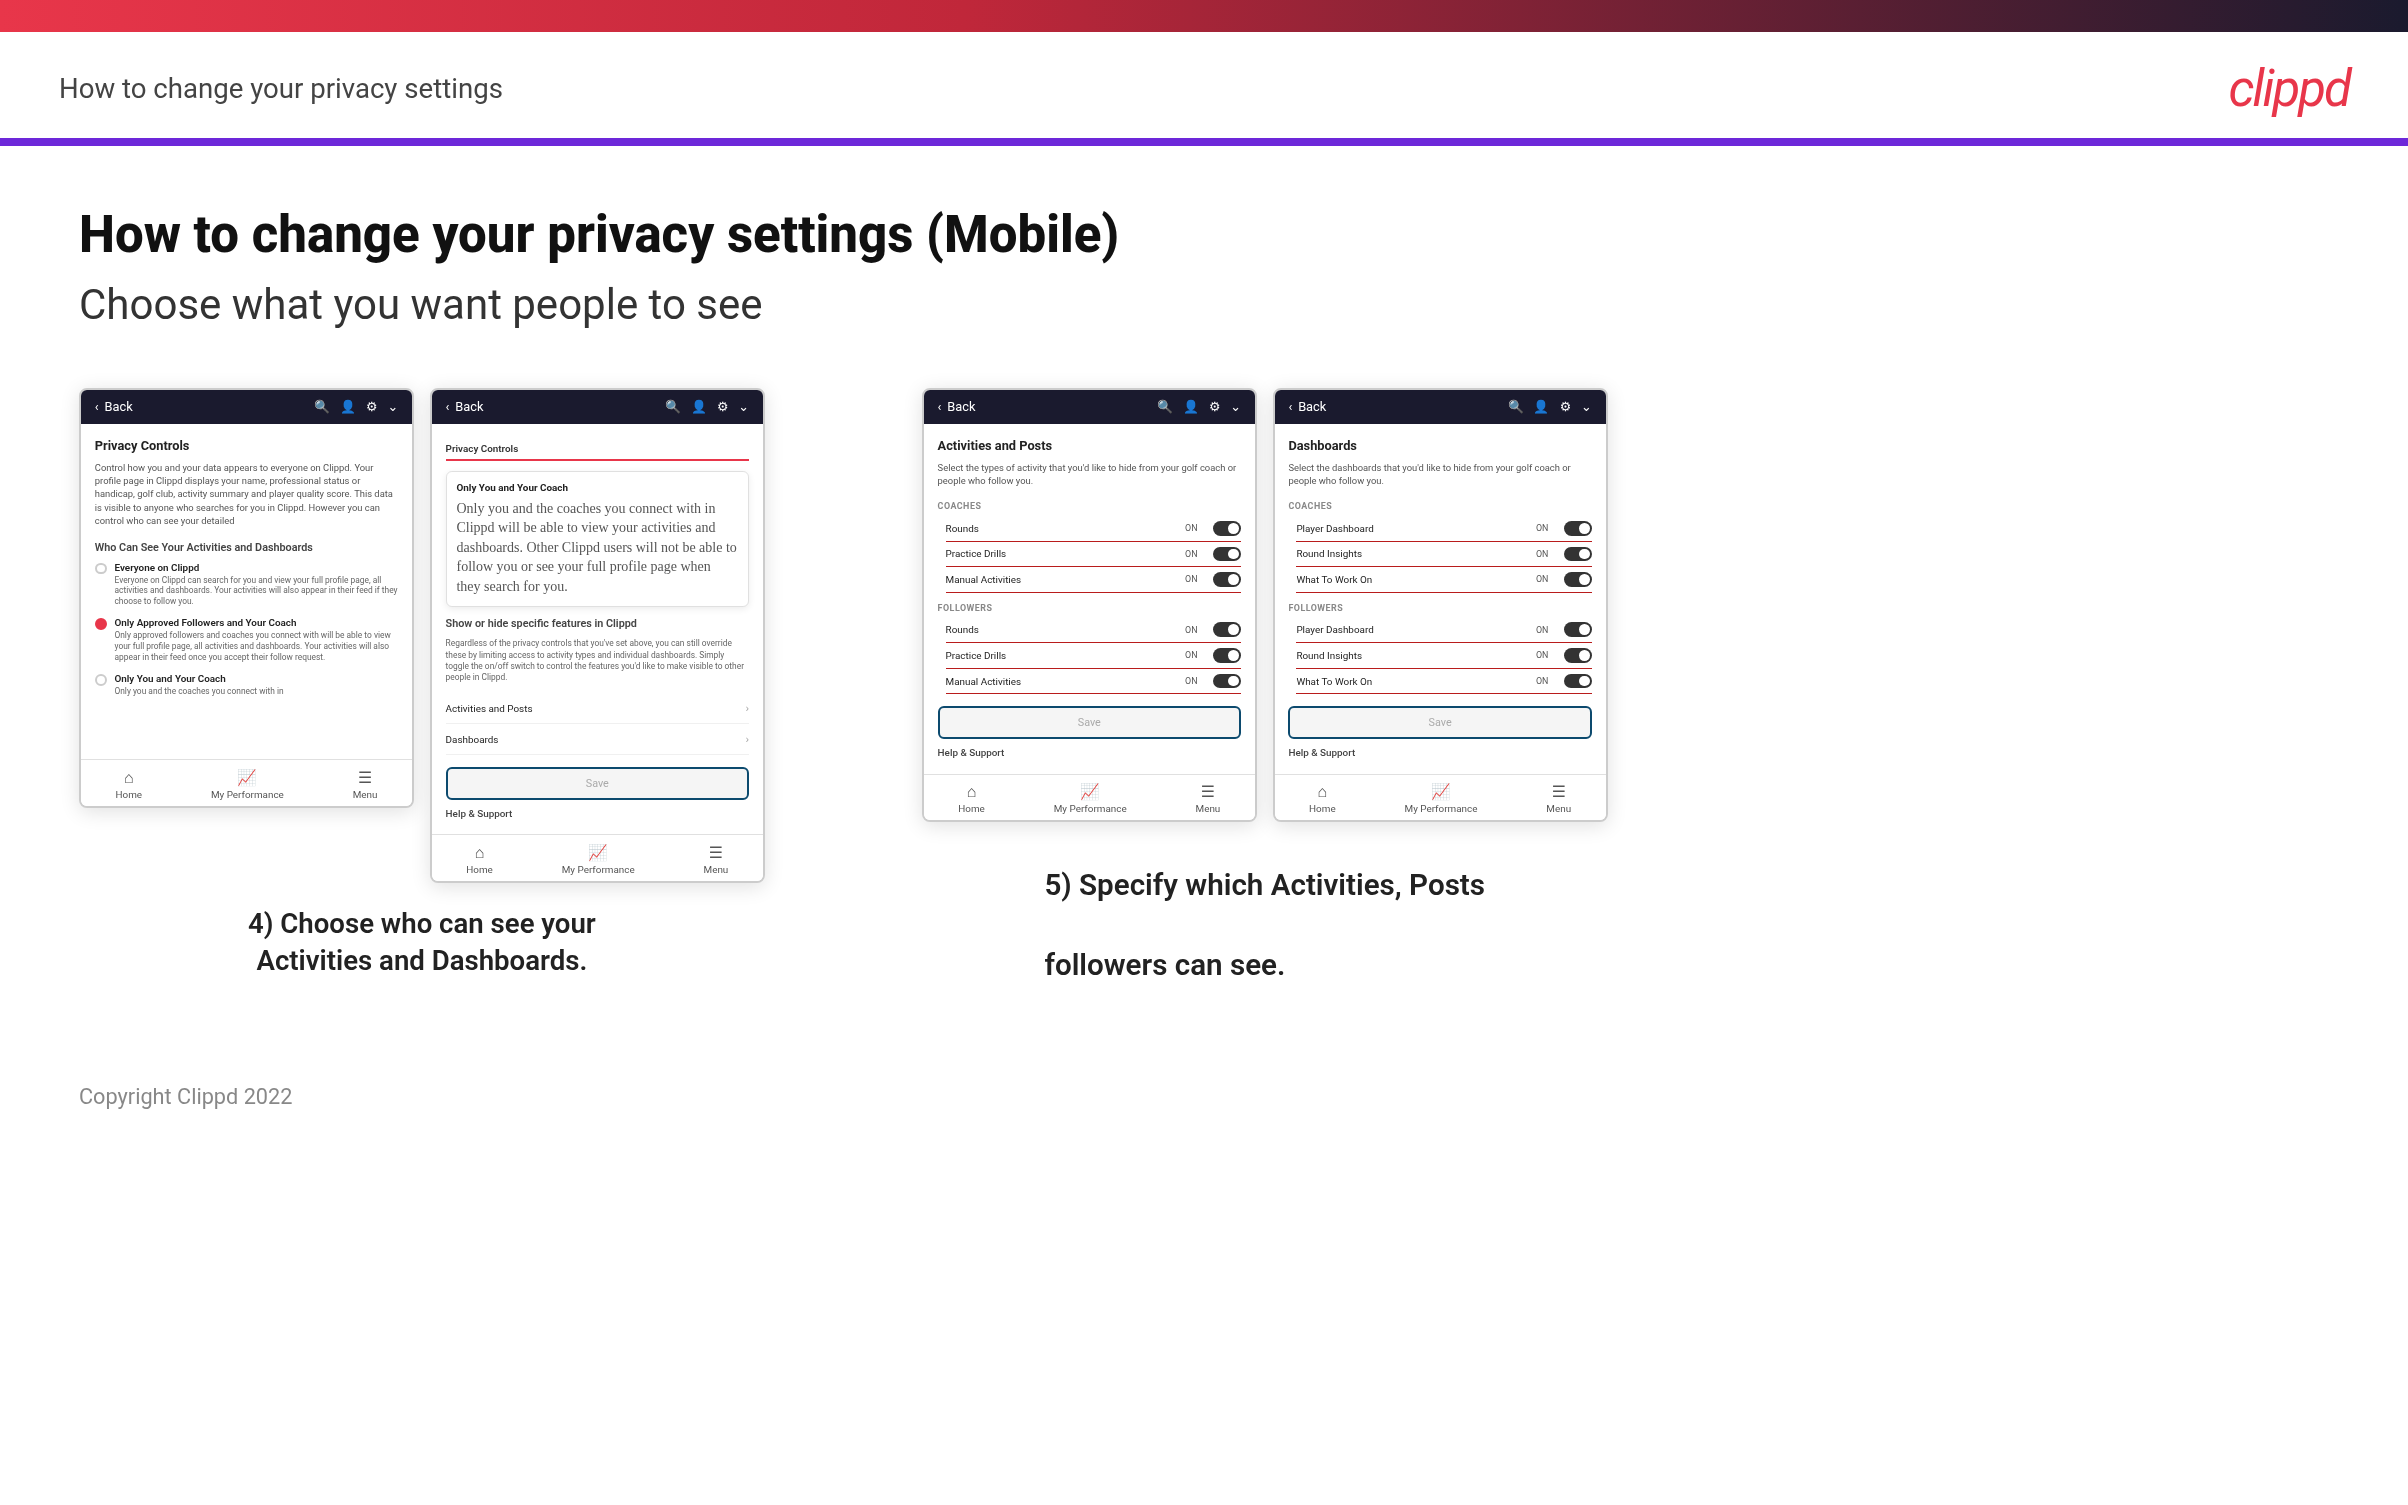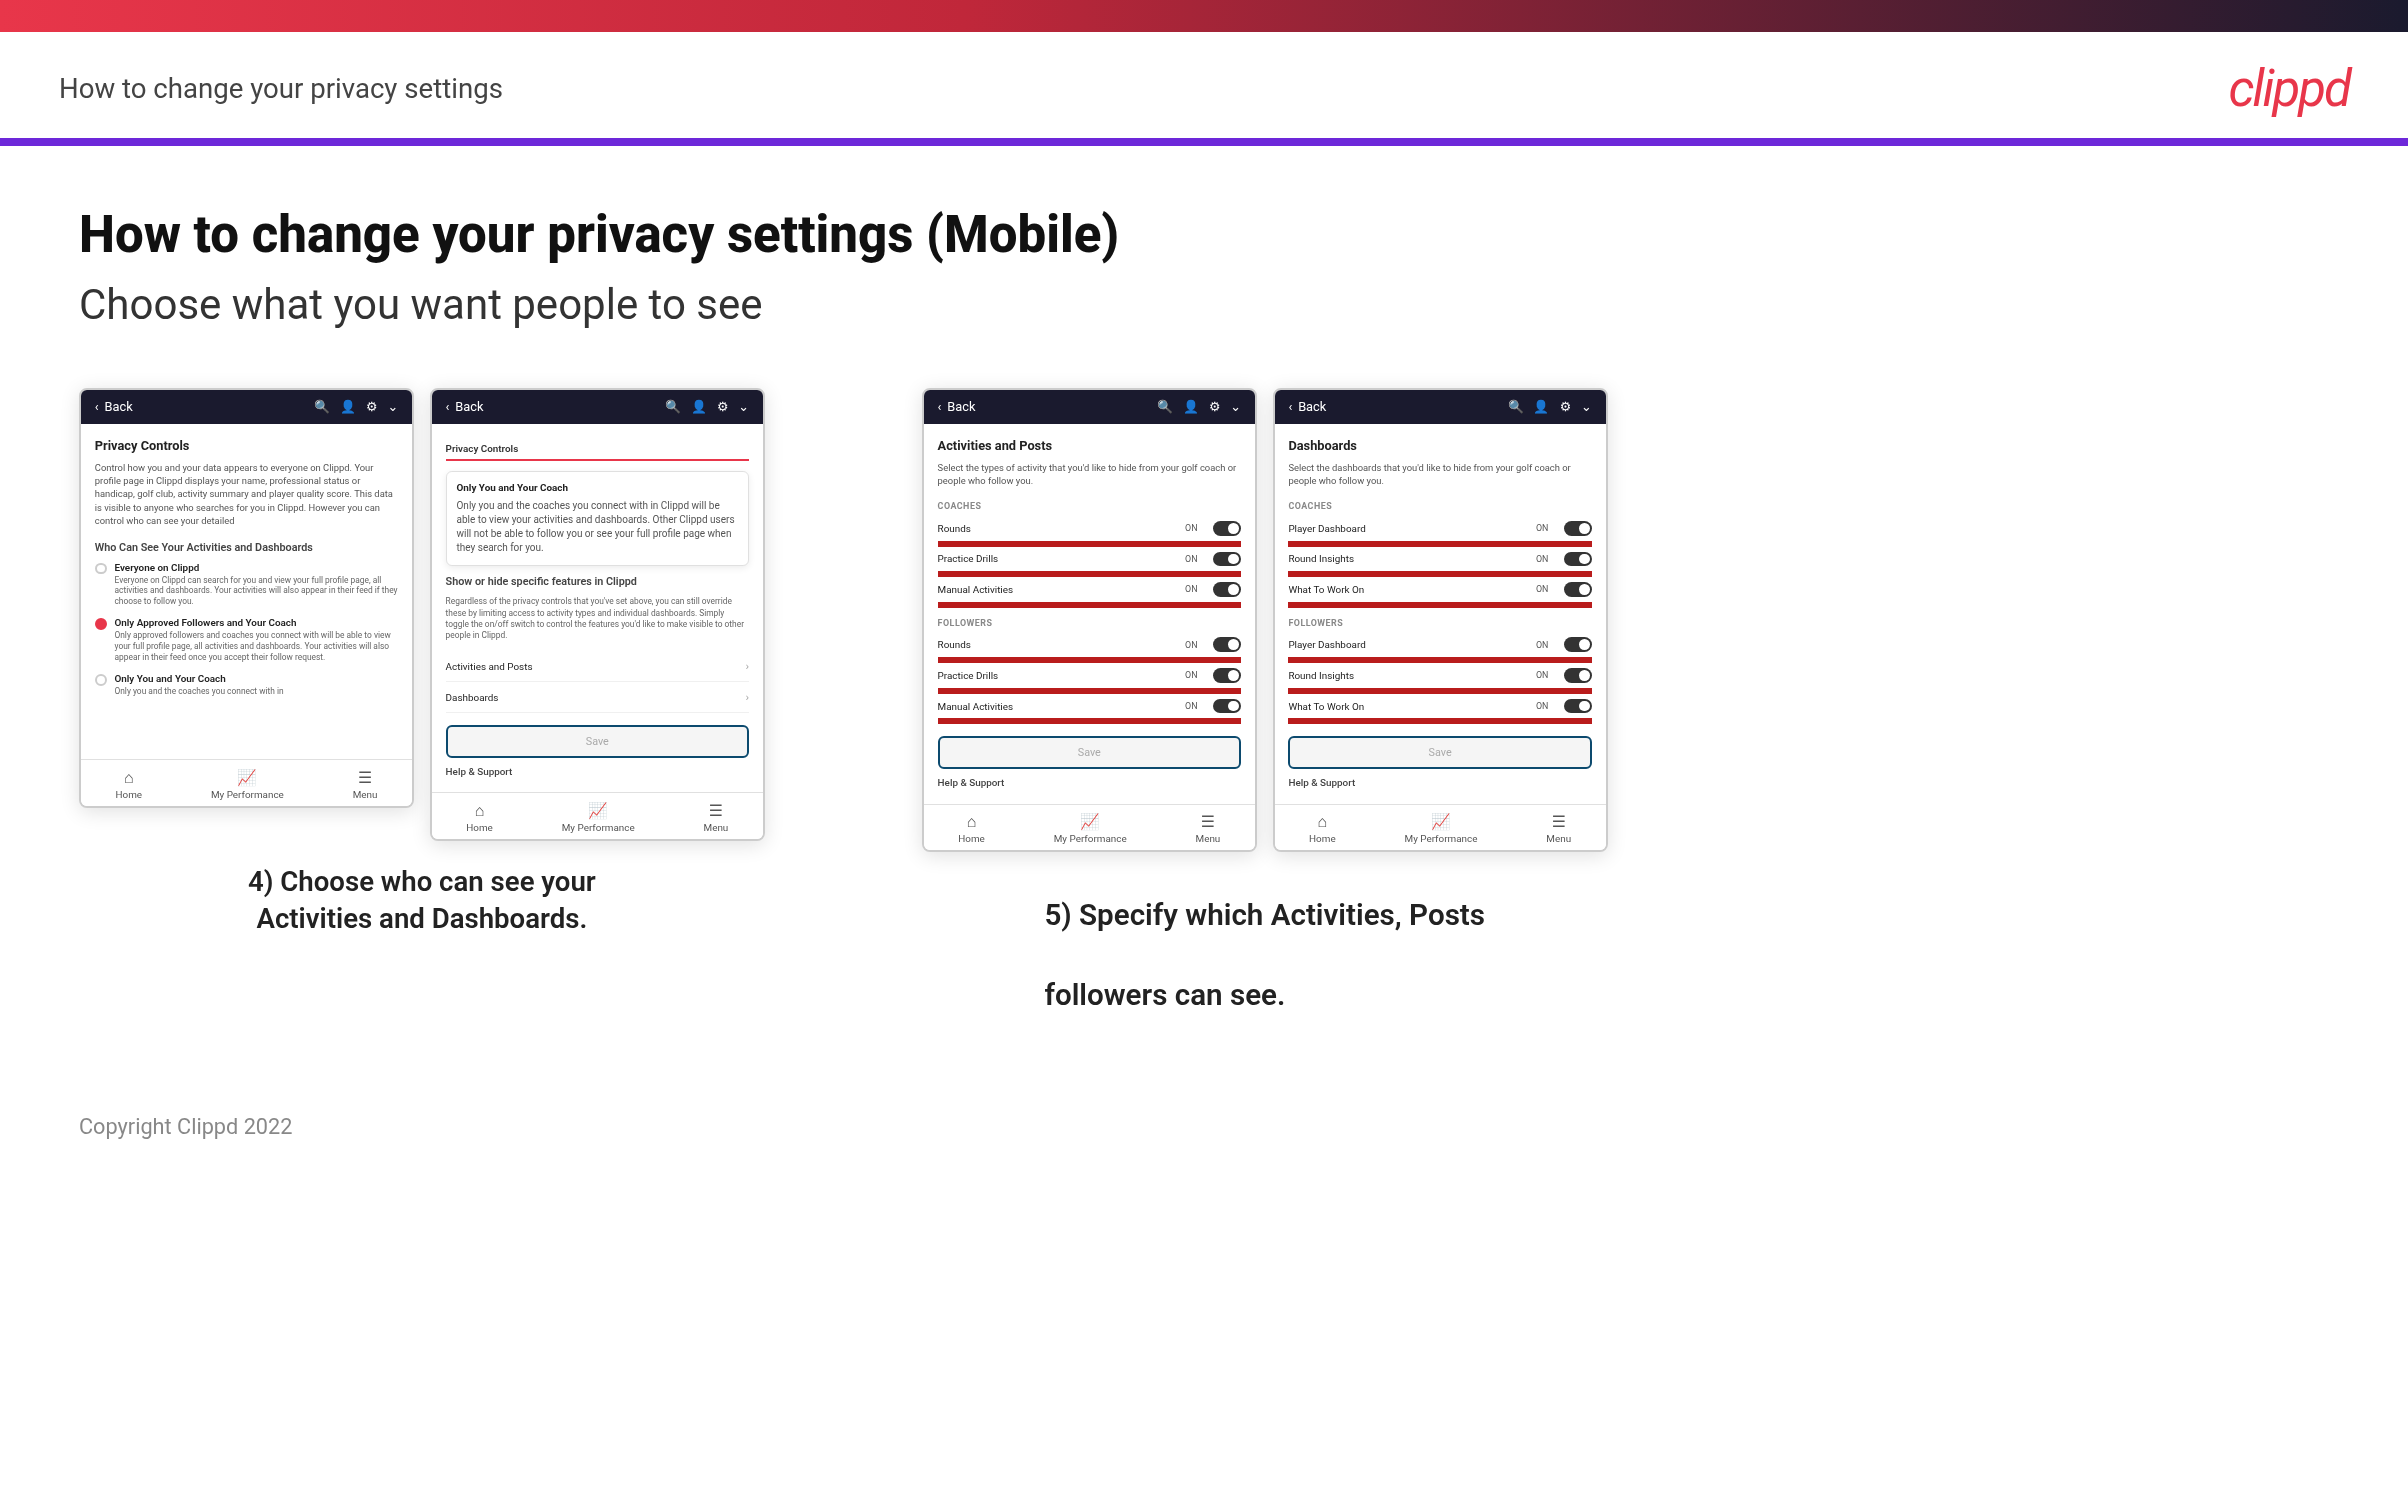--- a/index.html
+++ b/index.html
@@ -176,22 +176,23 @@
       color: #666;
       line-height: 1.3;
     }
 
     
     .toggle-row {
       display: flex;
       justify-content: space-between;
       align-items: center;
       padding: 4.9px 0;
-      border-bottom: 6px solid #b91c1c;
+      border-bottom: 1px solid #b91c1c;
       font-size: 9.9px;
+      margin-left: 8px;
     }
     .toggle-switch {
       width: 27.6px;
       height: 14.8px;
       border-radius: 7.9px;
       background: #333;
       position: relative;
       flex-shrink: 0;
     }
     .toggle-switch::after {
@@ -283,23 +284,24 @@
       padding: 9.9px;
       margin-bottom: 9.9px;
       box-shadow: 0 2px 7.9px rgba(0,0,0,0.08);
     }
     .phone-card-title {
       font-size: 9.9px;
       font-weight: 700;
       margin-bottom: 5.9px;
     }
     .phone-card-desc {
-      font-size: 10px;
+      font-size: 14px;
       color: #555;
       line-height: 1.4;
+      font-family: Liberation Serif, serif;
     }
 
     .screenshots-pair {
       display: flex;
       gap: 15.8px;
       align-items: flex-start;
     }
 
     .section-with-caption {
       display: flex;

